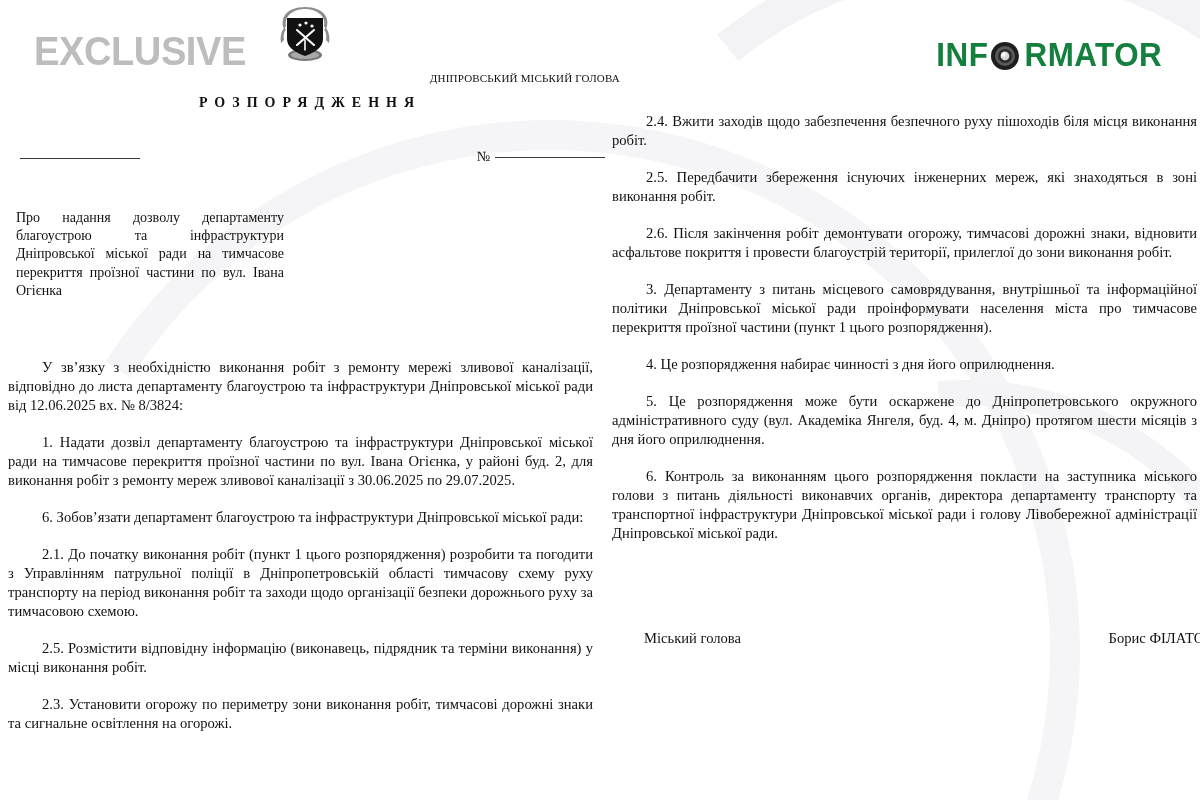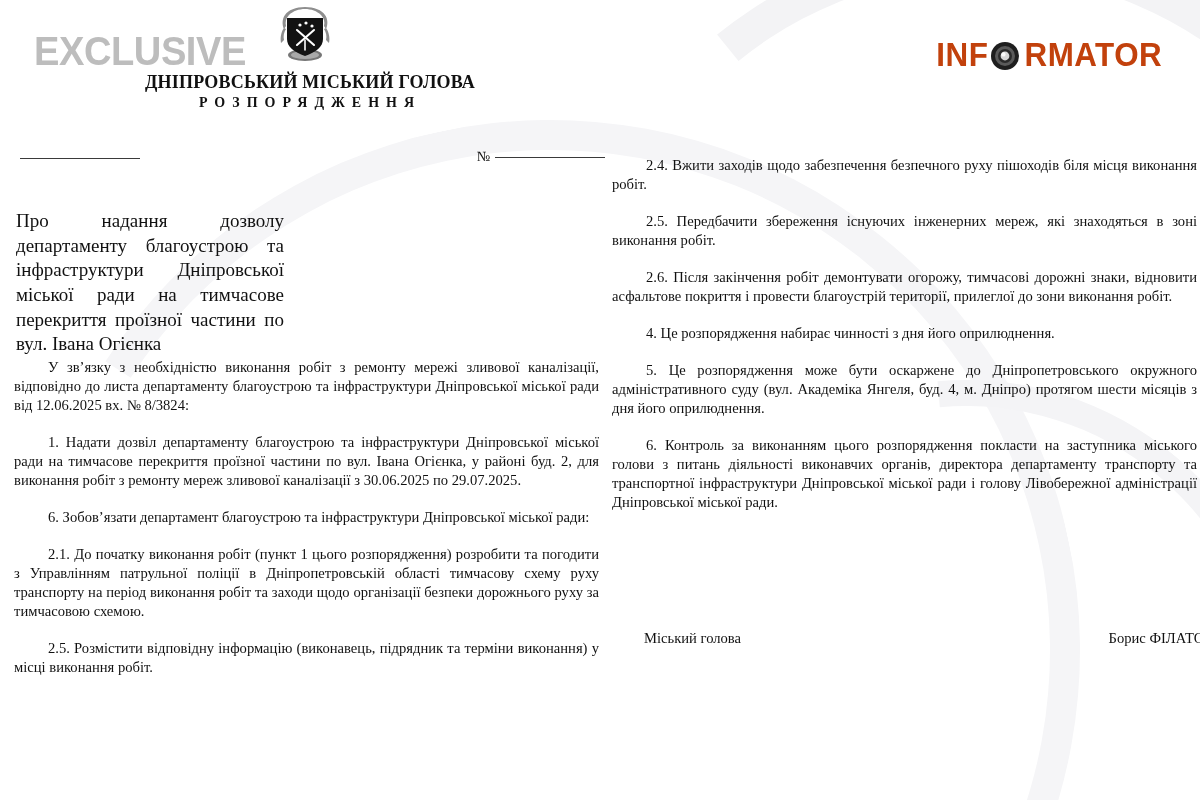--- a/index.html
+++ b/index.html
@@ -116,21 +116,21 @@
     position: absolute;
     right: 34px;
     top: 38px;
     display: flex;
     align-items: center;
     font-family: "Liberation Sans", "DejaVu Sans", sans-serif;
     font-weight: bold;
     font-size: 33px;
     line-height: 1;
     letter-spacing: 0.5px;
-    color: #c2410c;
+    color: #15803d;
     white-space: nowrap;
   }
   .wm-informator .seg {
     transform: scaleX(0.95);
   }
   .lens-icon {
     display: inline-block;
     width: 30px;
     height: 30px;
     margin: 0 1px;
@@ -146,23 +146,23 @@
     width: 58px;
     height: 62px;
   }
 
   
   .org-title {
     position: absolute;
     left: 0;
     top: 72px;
     width: 620px;
-    text-align: center;
-    font-size: 18px;
-    font-weight: bold;
+    text-align: right;
+    font-size: 11px;
+    font-weight: normal;
     letter-spacing: 0.2px;
     white-space: nowrap;
   }
   .doc-title {
     position: absolute;
     left: 0;
     top: 95px;
     width: 620px;
     text-align: center;
     font-size: 14px;
@@ -195,36 +195,36 @@
     position: relative;
     top: -3px;
   }
 
   
   .subject {
     position: absolute;
     left: 16px;
     top: 209px;
     width: 268px;
-    font-size: 19px;
+    font-size: 14px;
     line-height: 1.30;
     text-align: justify;
     text-align-last: left;
     hyphens: manual;
   }
 
   
   .col {
     position: absolute;
     width: 585px;
     font-size: 14.6px;
     line-height: 1.30;
   }
-  .col-left  { left: 14px;  top: 358px; }
-  .col-right { left: 612px; top: 112px; margin-top: 44px; }
+  .col-left  { left: 8px;  top: 358px; }
+  .col-right { left: 612px; top: 112px; }
 
   .para {
     text-align: justify;
     text-indent: 34px;
     margin: 0 0 18px 0;
     hyphens: manual;
   }
   .para:last-child { margin-bottom: 0; }
 
   
@@ -302,26 +302,28 @@
   </div>
 
   <div class="subject">Про надання дозволу департаменту благоустрою та інфраструктури Дніпровської міської ради на тимчасове перекриття проїзної части­ни по вул. Івана Огієнка</div>
 
   <div class="col col-left">
     <p class="para">У зв’язку з необхідністю виконання робіт з ремонту мережі зливової кана­лізації, відповідно до листа департаменту благоустрою та інфраструктури Дні­провської міської ради від 12.06.2025 вх. № 8/3824:</p>
     <p class="para">1. Надати дозвіл департаменту благоустрою та інфраструктури Дніпров­ської міської ради на тимчасове перекриття проїзної частини по вул. Івана Огієнка, у районі буд. 2, для виконання робіт з ремонту мереж зливової каналі­зації з 30.06.2025 по 29.07.2025.</p>
     <p class="para">6. Зобов’язати департамент благоустрою та інфраструктури Дніпровської міської ради:</p>
     <p class="para">2.1. До початку виконання робіт (пункт 1 цього розпорядження) розробити та погодити з Управлінням патрульної поліції в Дніпропетровській області тимчасову схему руху транспорту на період виконання робіт та заходи щодо організації безпеки дорожнього руху за тимчасовою схемою.</p>
     <p class="para">2.5. Розмістити відповідну інформацію (виконавець, підрядник та терміни виконання) у місці виконання робіт.</p>
+    <p class="para">2.3. Установити огорожу по периметру зони виконання робіт, тимчасові дорожні знаки та сигнальне освітлення на огорожі.</p>
   </div>
 
   <div class="col col-right">
     <p class="para">2.4. Вжити заходів щодо забезпечення безпечного руху пішоходів біля міс­ця виконання робіт.</p>
     <p class="para">2.5. Передбачити збереження існуючих інженерних мереж, які знаходяться в зоні виконання робіт.</p>
     <p class="para">2.6. Після закінчення робіт демонтувати огорожу, тимчасові дорожні зна­ки, відновити асфальтове покриття і провести благоустрій території, прилеглої до зони виконання робіт.</p>
+    <p class="para">3. Департаменту з питань місцевого самоврядування, внутрішньої та інфо­рмаційної політики Дніпровської міської ради проінформувати населення міста про тимчасове перекриття проїзної частини (пункт 1 цього розпорядження).</p>
     <p class="para">4. Це розпорядження набирає чинності з дня його оприлюднення.</p>
     <p class="para">5. Це розпорядження може бути оскаржене до Дніпропетровського окруж­ного адміністративного суду (вул. Академіка Янгеля, буд. 4, м. Дніпро) протя­гом шести місяців з дня його оприлюднення.</p>
     <p class="para">6. Контроль за виконанням цього розпорядження покласти на заступника міського голови з питань діяльності виконавчих органів, директора департаме­нту транспорту та транспортної інфраструктури Дніпровської міської ради і голову Лівобережної адміністрації Дніпровської міської ради.</p>
   </div>
 
   <div class="signature">
     <span>Міський голова</span>
     <span>Борис ФІЛАТОВ</span>
   </div>
 

